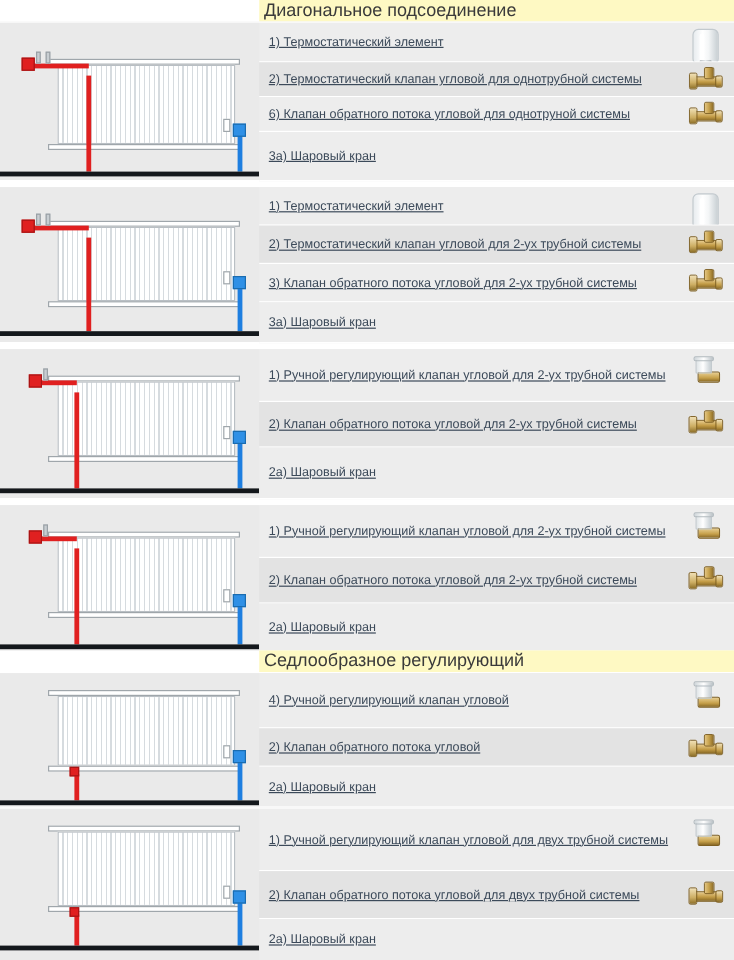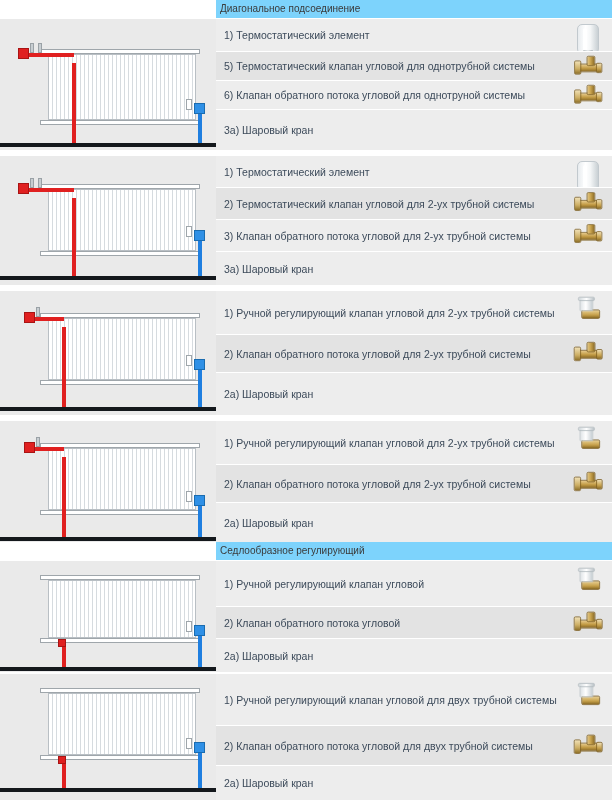--- a/index.html
+++ b/index.html
@@ -19,22 +19,22 @@
     height: 800px;
     background: #ffffff;
   }
 
   
   .section-head {
     position: absolute;
     left: 216px;
     width: 396px;
     height: 18px;
-    background: #7dd3fc;
-    font-size: 10px;
+    background: #fef9c3;
+    font-size: 15px;
     color: #3a3a3a;
     padding-left: 4px;
     line-height: 18px;
     white-space: nowrap;
   }
 
   
   .block {
     position: absolute;
     left: 0;
@@ -65,20 +65,21 @@
     display: flex;
     align-items: center;
   }
   .item.alt { background: #e3e3e3; }
   .item-label {
     flex: 1 1 auto;
     font-size: 10.5px;
     color: #3c4a5a;
     line-height: 14px;
     padding: 4px 6px 4px 8px;
+    text-decoration: underline;
   }
   .item-thumb {
     flex: 0 0 auto;
     width: 46px;
     height: 100%;
     position: relative;
     overflow: hidden;
   }
 
   
@@ -263,21 +264,21 @@
       <div class="item" style="top:0px; height:33px;">
         <div class="item-label">1) Термостатический элемент</div>
         <div class="item-thumb">
           <div class="thumb">
               <div class="th-head"></div>
               <div class="th-neck"></div>
             </div>
         </div>
       </div>
       <div class="item alt" style="top:33px; height:29px;">
-        <div class="item-label">5) Термостатический клапан угловой для однотрубной системы</div>
+        <div class="item-label">2) Термостатический клапан угловой для однотрубной системы</div>
         <div class="item-thumb">
           <div class="thumb" style="transform:scale(.78) translateY(-3px);">
             <div class="brass-body"></div>
               <div class="brass-up"></div>
               <div class="brass-cap"></div>
               <div class="brass-nut"></div>
           </div>
         </div>
       </div>
       <div class="item" style="top:62px; height:29px;">
@@ -462,21 +463,21 @@
         <div class="pipe-red" style="left:62px; top:84px; height:22px;"></div>
         <div class="valve-red small" style="left:58px; top:78px;"></div>
         <div class="pipe-blue" style="left:198px; top:68px; height:38px;"></div>
         <div class="valve-blue" style="left:194px; top:64px;"></div>
         <div class="tag-white" style="left:186px; top:60px; width:6px; height:11px;"></div>
         <div class="floor" style="top:106px; width:216px;"></div>
       </div>
     </div>
     <div class="list">
       <div class="item" style="top:0px; height:46px;">
-        <div class="item-label">1) Ручной регулирующий клапан угловой</div>
+        <div class="item-label">4) Ручной регулирующий клапан угловой</div>
         <div class="item-thumb">
           <div class="thumb" style="transform:scale(.85) translateY(3px);">
             <div class="hw-body"></div>
               <div class="hw-top"></div>
               <div class="hw-knob"></div>
           </div>
         </div>
       </div>
       <div class="item alt" style="top:46px; height:32px;">
         <div class="item-label">2) Клапан обратного потока угловой</div>

